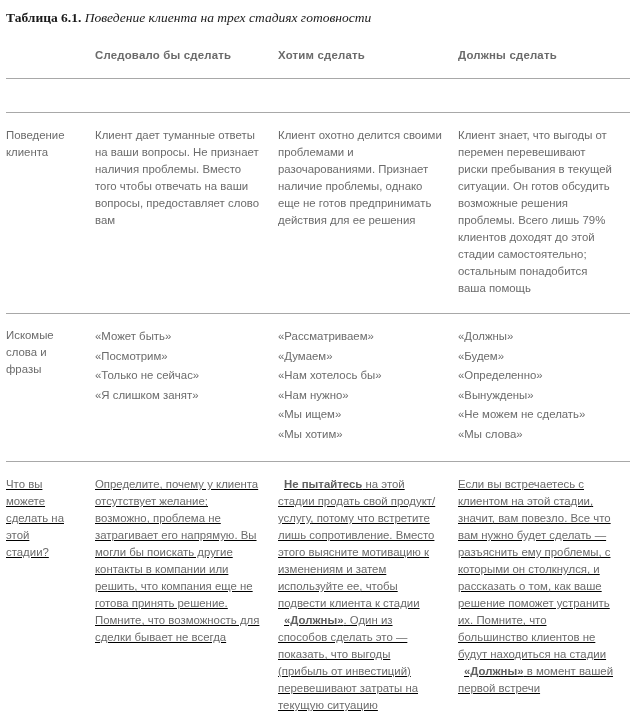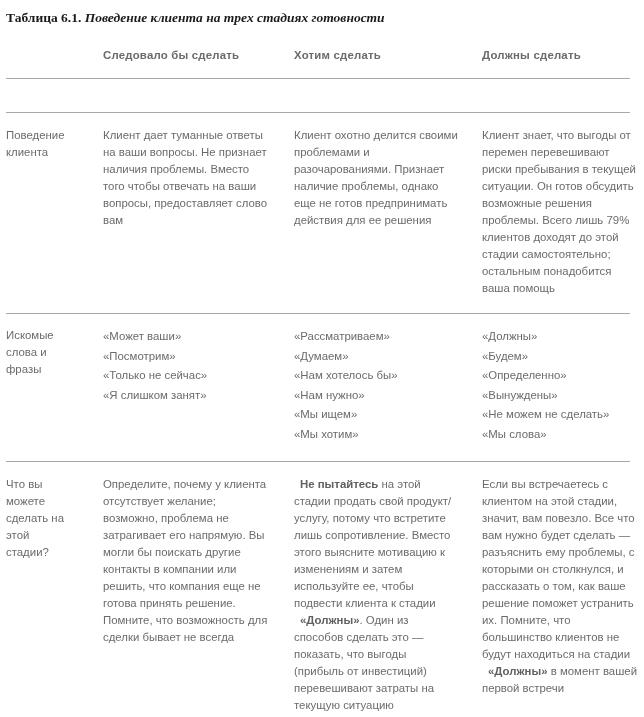--- a/index.html
+++ b/index.html
@@ -9,43 +9,43 @@
     font-family: "Liberation Sans", sans-serif;
     -webkit-hyphens: auto; hyphens: auto;
   }
   .page { padding: 9px 14px 0 6px; }
 
   .title {
     font-family: "Liberation Serif", serif;
     font-size: 13.5px; line-height: 18px; color: #1a1a1a;
   }
   .title-number { font-weight: bold; }
-  .title-caption { font-style: italic; font-weight: bold; }
+  .title-caption { font-style: italic; }
 
-  .grid { display: grid; grid-template-columns: 89px 183px 180px 172px; align-items: start; gap: 8px; }
+  .grid { display: grid; grid-template-columns: 89px 183px 180px 172px; align-items: start; }
 
   .header-row { margin-top: 20px; padding-bottom: 14px; }
   .col-header {
     font-size: 12px; font-weight: bold; line-height: 14px;
     color: #3d3d3d; letter-spacing: 0.2px;
   }
 
   .rule { border-top: 1px solid #a8a8a8; height: 0; }
   .rule-gap { height: 33px; }
 
   .cell {
     font-size: 11.4px; line-height: 17px; color: #6b6b6b;
     padding-right: 15px; text-align: left;
   }
   .label-cell { padding-right: 26px; }
 
   .row-1 { padding: 14px 0 16px 0; }
   .row-2 { padding: 13px 0 17px 0; }
   .row-2 .cell .phrase { line-height: 19.5px; }
-  .row-3 { padding: 14px 0 0 0; }
+  .row-3 { padding: 14px 0 0 0; text-decoration: underline; }
 
   .b { font-weight: bold; color: #616161; padding-left: 6px; }
 </style>
 </head>
 <body>
 
 <div class="page">
 
   <div class="title">
     <span class="title-number">Таблица 6.1.</span>
@@ -68,21 +68,21 @@
     <div class="cell">Клиент дает туманные ответы на ваши вопросы. Не признает наличия проблемы. Вместо того чтобы отвечать на ваши вопросы, предоставляет слово вам</div>
     <div class="cell">Клиент охотно делится своими проблемами и разочарованиями. Признает наличие проблемы, однако еще не готов предпринимать действия для ее решения</div>
     <div class="cell">Клиент знает, что выгоды от перемен перевешивают риски пребывания в текущей ситуации. Он готов обсудить возможные решения проблемы. Всего лишь 79% клиентов доходят до этой стадии самостоятельно; остальным понадобится ваша помощь</div>
   </div>
 
   <div class="rule"></div>
 
   <div class="grid row-2">
     <div class="cell label-cell">Искомые слова и фразы</div>
     <div class="cell">
-      <div class="phrase">«Может ваши»</div>
+      <div class="phrase">«Может быть»</div>
       <div class="phrase">«Посмотрим»</div>
       <div class="phrase">«Только не сейчас»</div>
       <div class="phrase">«Я слишком занят»</div>
     </div>
     <div class="cell">
       <div class="phrase">«Рассматриваем»</div>
       <div class="phrase">«Думаем»</div>
       <div class="phrase">«Нам хотелось бы»</div>
       <div class="phrase">«Нам нужно»</div>
       <div class="phrase">«Мы ищем»</div>

